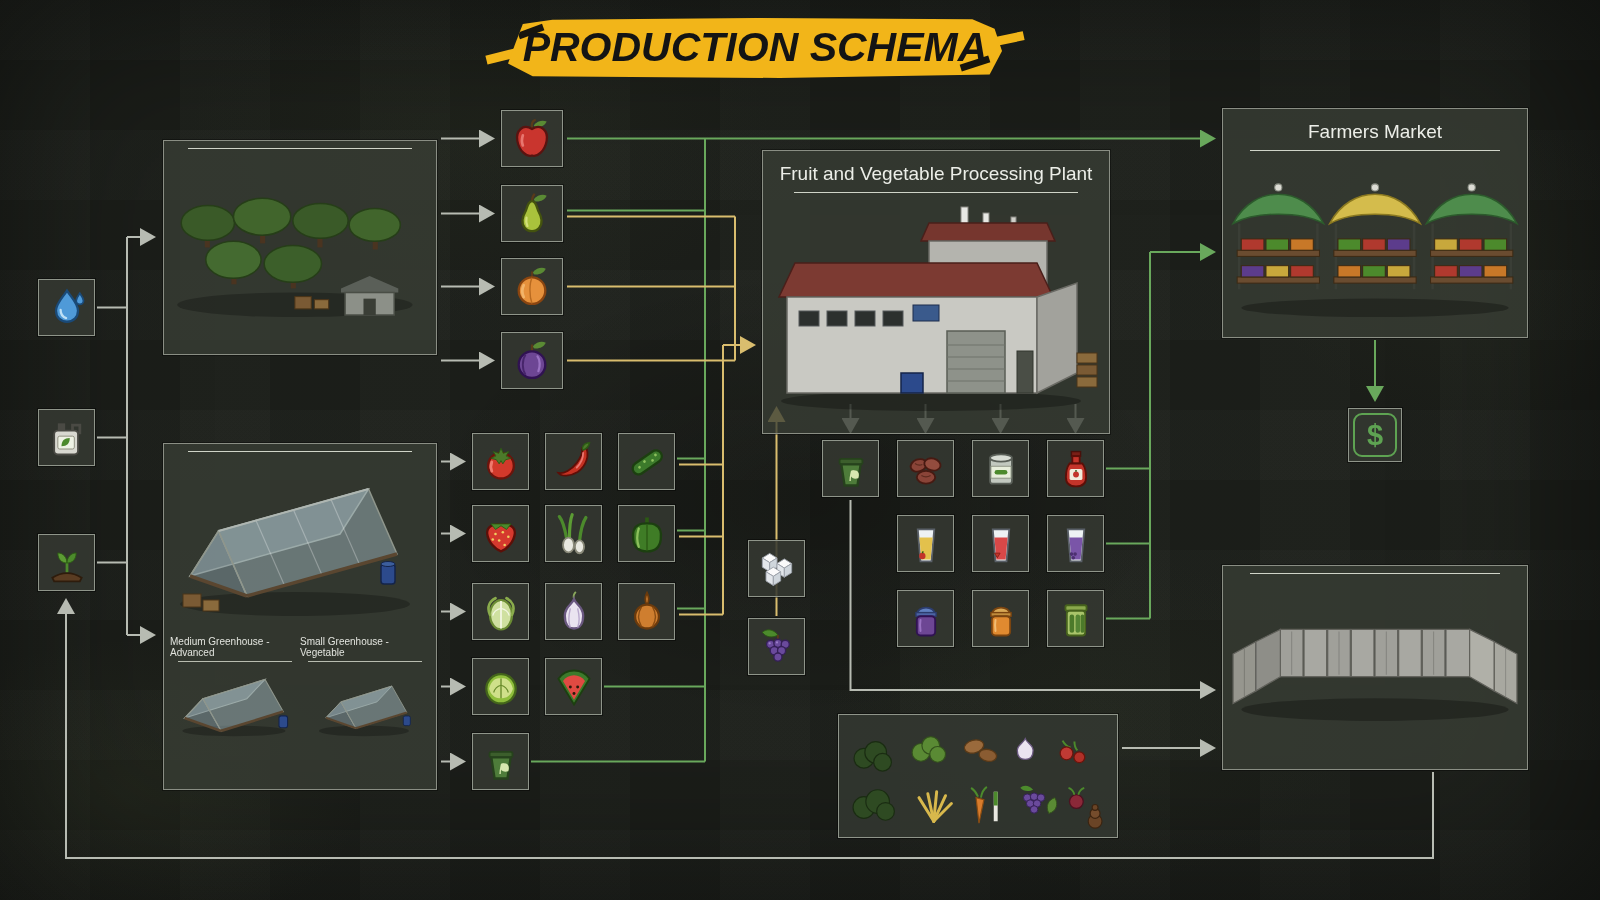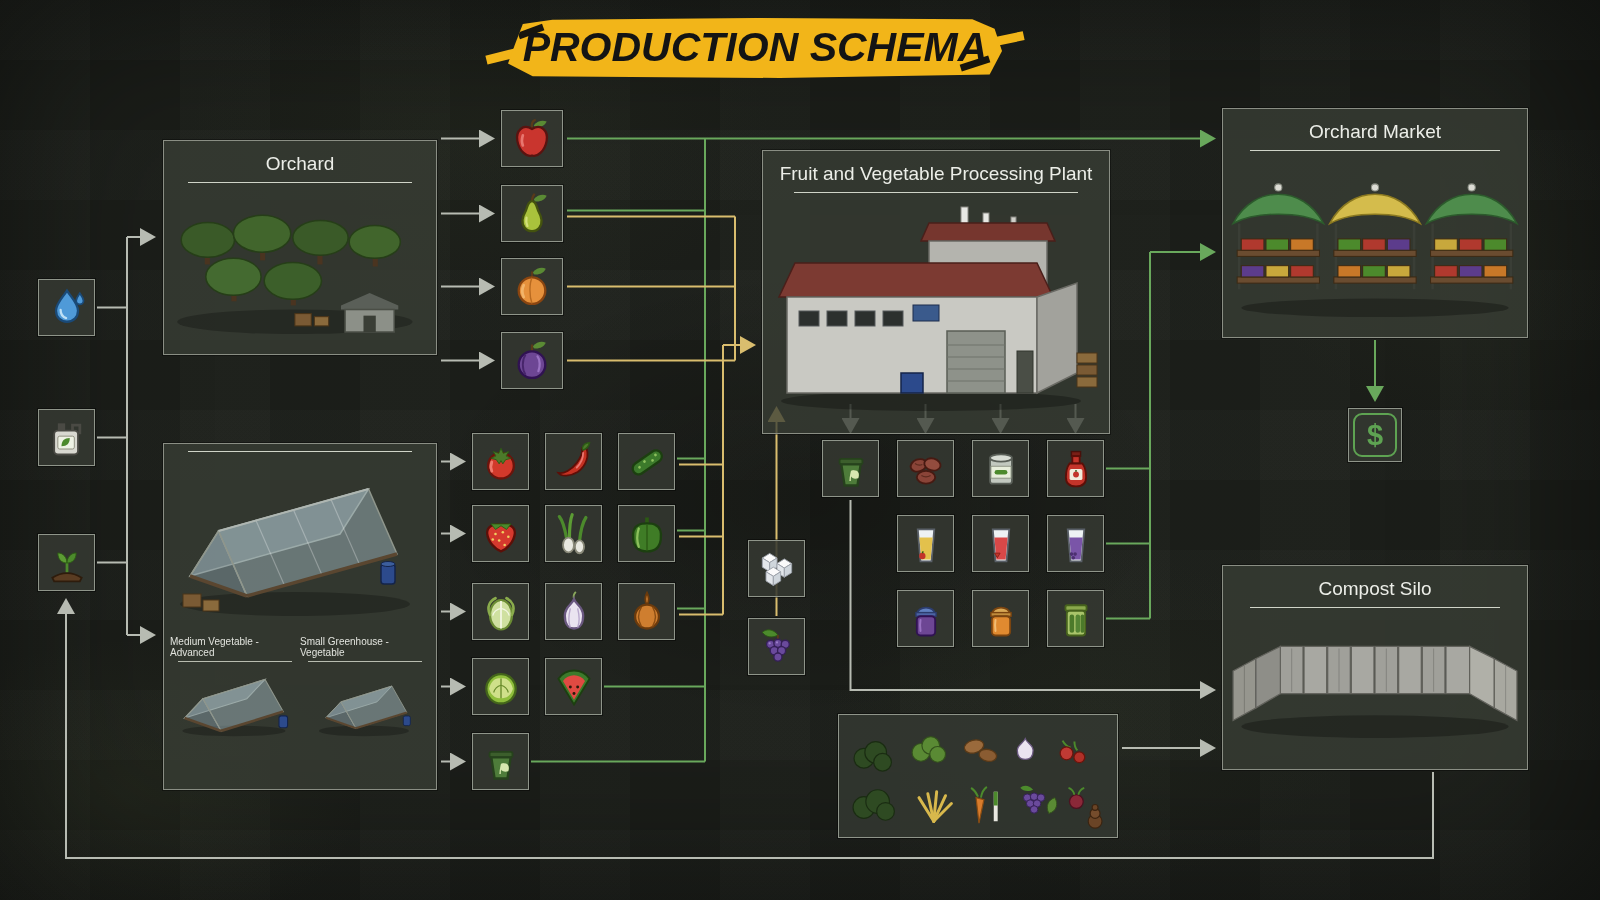--- a/index.html
+++ b/index.html
@@ -355,21 +355,20 @@
         <use href="#i-fertilizer"></use>
       </svg>
     </div>
   <div class="tile" style="left:38px;top:534px">
       <svg viewBox="0 0 48 48">
         <use href="#i-seedling"></use>
       </svg>
     </div>
 
   <div class="panel" style="left:163px;top:140px;width:274px;height:215px">
-    <div class="panel-title">Orchard</div>
     <div class="panel-rule"></div>
     <div class="panel-art">
       <svg viewBox="0 0 250 148" preserveAspectRatio="xMidYMid meet">
         <ellipse cx="120" cy="128" rx="115" ry="12" fill="rgba(0,0,0,0.25)"></ellipse>
         <g>
           <rect x="32" y="56" width="5" height="16" fill="#4a3420"></rect>
             <rect x="86" y="52" width="5" height="16" fill="#4a3420"></rect>
           <rect x="142" y="56" width="5" height="16" fill="#4a3420"></rect>
             <rect x="196" y="58" width="5" height="16" fill="#4a3420"></rect>
           <ellipse cx="35" cy="48" rx="26" ry="17" fill="#3a5a28" stroke="#263e18" stroke-width="1.5"></ellipse>
@@ -428,21 +427,21 @@
         <line x1="15" y1="120" x2="72" y2="140" stroke="#5a4630" stroke-width="3.5"></line>
         <line x1="72" y1="140" x2="222" y2="98" stroke="#5a4630" stroke-width="3.5"></line>
         <rect x="8" y="138" width="18" height="13" fill="#7a5a34" stroke="#4a3418" stroke-width="1"></rect>
         <rect x="28" y="144" width="16" height="11" fill="#8a6a3c" stroke="#4a3418" stroke-width="1"></rect>
         <rect x="206" y="108" width="14" height="20" rx="3" fill="#2c4a8c" stroke="#14244a" stroke-width="1.5"></rect>
         <ellipse cx="213" cy="108" rx="7" ry="2.5" fill="#3c5e9c" stroke="#14244a" stroke-width="1"></ellipse>
       </svg>
     </div>
     <div class="gh-row">
       <div class="gh-col">
-        <div class="gh-label">Medium Vegetable - Advanced</div>
+        <div class="gh-label">Medium Greenhouse - Advanced</div>
         <div class="gh-rule"></div>
         <svg class="gh-thumb" viewBox="0 0 110 64">
           <ellipse cx="54" cy="58" rx="48" ry="5" fill="rgba(0,0,0,0.25)"></ellipse>
           <polygon points="8,46 66,28 83,10 25,28" fill="rgba(205,225,232,0.30)" stroke="#8f968c" stroke-width="1"></polygon>
           <polygon points="25,28 83,10 100,40 42,58" fill="rgba(170,195,205,0.45)" stroke="#8f968c" stroke-width="1"></polygon>
           <polygon points="8,46 42,58 25,28" fill="rgba(150,175,190,0.40)" stroke="#8f968c" stroke-width="1"></polygon>
           <line x1="8" y1="46" x2="42" y2="58" stroke="#5a4630" stroke-width="2.5"></line>
           <line x1="42" y1="58" x2="100" y2="40" stroke="#5a4630" stroke-width="2.5"></line>
           <rect x="96" y="44" width="8" height="11" rx="2" fill="#2c4a8c" stroke="#14244a" stroke-width="1"></rect>
         </svg>
@@ -614,21 +613,21 @@
         <use href="#i-jam-apricot"></use>
       </svg>
     </div>
   <div class="tile" style="left:1047px;top:590px">
       <svg viewBox="0 0 48 48">
         <use href="#i-pickles"></use>
       </svg>
     </div>
 
   <div class="panel" style="left:1222px;top:108px;width:306px;height:230px">
-    <div class="panel-title">Orchard Market</div>
+    <div class="panel-title">Farmers Market</div>
     <div class="panel-rule"></div>
     <div class="panel-art">
       <svg viewBox="0 0 280 160" preserveAspectRatio="xMidYMid meet">
         <ellipse cx="140" cy="144" rx="130" ry="9" fill="rgba(0,0,0,0.28)"></ellipse>
         <g>
           <line x1="8" y1="62" x2="8" y2="126" stroke="#3a3e36" stroke-width="2.5"></line>
           <line x1="84" y1="62" x2="84" y2="126" stroke="#3a3e36" stroke-width="2.5"></line>
           <rect x="6" y="88" width="80" height="6" fill="#6a4c30" stroke="#3c2a14" stroke-width="1"></rect>
           <rect x="10" y="77" width="22" height="11" fill="#b0392e" stroke="#3c2a14" stroke-width="1"></rect>
           <rect x="34" y="77" width="22" height="11" fill="#4c8a2c" stroke="#3c2a14" stroke-width="1"></rect>
@@ -672,21 +671,20 @@
     </div>
   </div>
 
   <div class="money-tile">
     <div class="money-inner">
         <span>$</span>
       </div>
   </div>
 
   <div class="panel" style="left:1222px;top:565px;width:306px;height:205px">
-    <div class="panel-title">Compost Silo</div>
     <div class="panel-rule"></div>
     <div class="panel-art">
       <svg viewBox="0 0 280 130" preserveAspectRatio="xMidYMid meet">
         <ellipse cx="140" cy="104" rx="130" ry="11" fill="rgba(0,0,0,0.28)"></ellipse>
         <g stroke="#62625c" stroke-width="1.2">
           <rect x="48" y="26" width="22" height="46" fill="#a0a09a"></rect>
             <rect x="71" y="26" width="22" height="46" fill="#a8a8a2"></rect>
           <rect x="94" y="26" width="22" height="46" fill="#a0a09a"></rect>
             <rect x="117" y="26" width="22" height="46" fill="#a8a8a2"></rect>
           <rect x="140" y="26" width="22" height="46" fill="#a0a09a"></rect>

